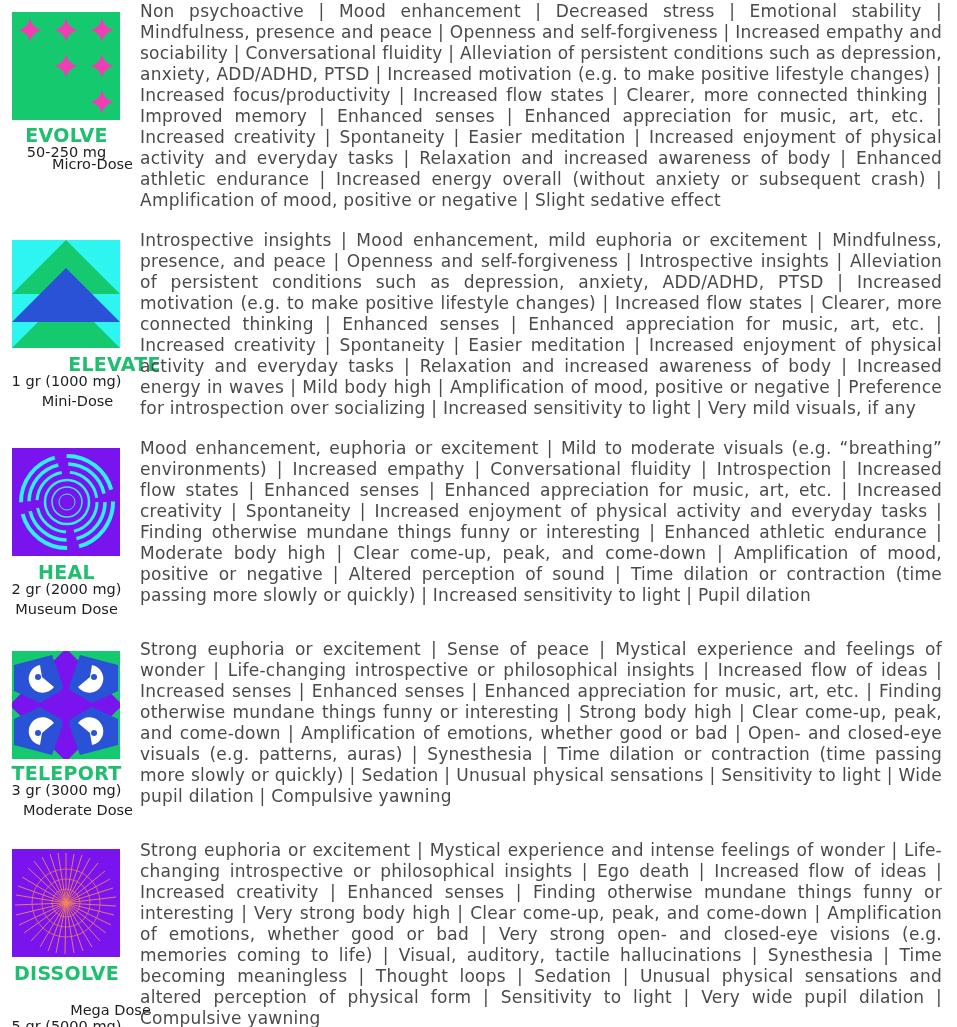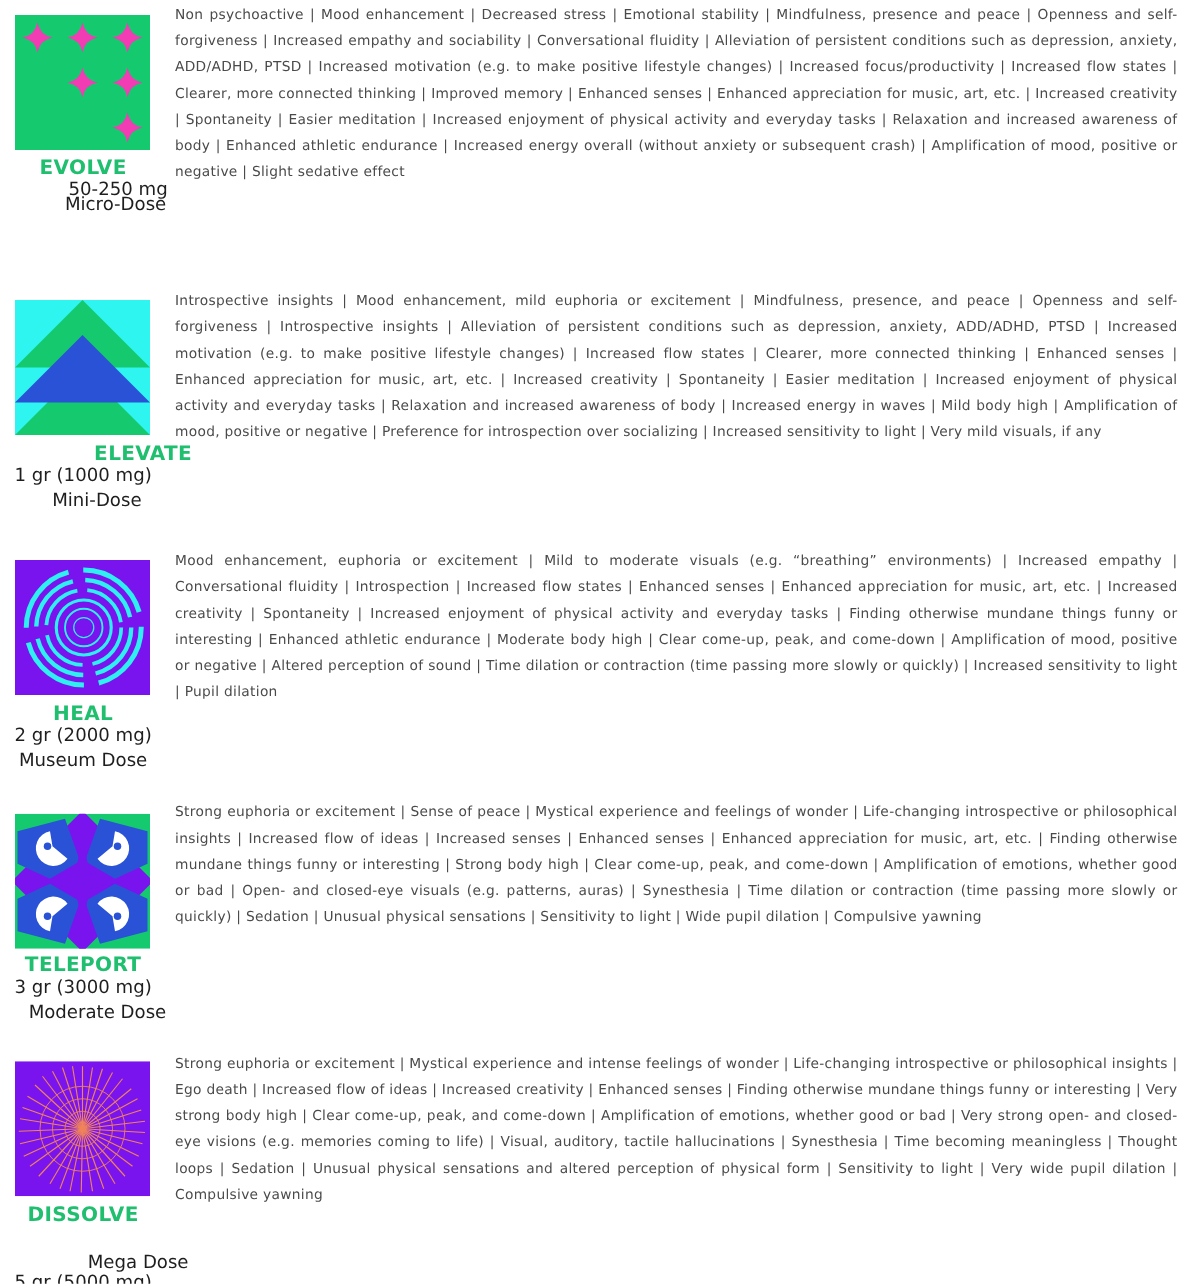--- a/index.html
+++ b/index.html
@@ -2,45 +2,45 @@
 <html><head>
 <meta charset="utf-8">
 <style>
   html, body { margin: 0; padding: 0; background: #ffffff; }
   body { width: 957px; height: 1027px; position: relative; overflow: hidden;
          font-family: "DejaVu Sans", sans-serif; color: #4a4a4a; }
   .dose { position: absolute; left: 0; width: 957px; }
   .icon { position: absolute; left: 12px; width: 108px; height: 108px; }
   .icon svg { width: 108px; height: 108px; display: block; }
   .name { position: absolute; left: 0; width: 133px; text-align: center;
-          color: #1fbf6f; font-weight: bold; font-size: 16px; letter-spacing: 0.3px; }
+          color: #1fbf6f; font-weight: bold; font-size: 19px; letter-spacing: 0.3px; }
   .amount, .label { position: absolute; left: 0; width: 133px; text-align: center;
           color: #1e1e1e; font-size: 14.5px; }
-  .desc { position: absolute; left: 140px; width: 802px; font-size: 11px;
+  .desc { position: absolute; left: 140px; width: 802px; font-size: 17px;
           line-height: 21px; text-align: justify; color: #4a4a4a; letter-spacing: 0.25px; }
 </style>
 </head>
 <body>
 
 <div class="dose" style="top:0;">
   <div class="icon" style="top:12px;">
     <svg viewBox="0 0 108 108">
       <rect width="108" height="108" fill="#14c96e"></rect>
       <g fill="#f23cb4">
         <path d="M18 6 Q20 16 30 18 Q20 20 18 30 Q16 20 6 18 Q16 16 18 6Z"></path>
         <path d="M54 6 Q56 16 66 18 Q56 20 54 30 Q52 20 42 18 Q52 16 54 6Z"></path>
         <path d="M90 6 Q92 16 102 18 Q92 20 90 30 Q88 20 78 18 Q88 16 90 6Z"></path>
         <path d="M54 42 Q56 52 66 54 Q56 56 54 66 Q52 56 42 54 Q52 52 54 42Z"></path>
         <path d="M90 42 Q92 52 102 54 Q92 56 90 66 Q88 56 78 54 Q88 52 90 42Z"></path>
         <path d="M90 78 Q92 88 102 90 Q92 92 90 102 Q88 92 78 90 Q88 88 90 78Z"></path>
       </g>
     </svg>
   </div>
   <div class="name" style="top:124px;">EVOLVE</div>
-  <div class="amount" style="top:144px;padding-left:28px;">50-250 mg</div>
+  <div class="amount" style="top:144px;">50-250 mg</div>
   <div class="label" style="top:156px;text-align:right;">Micro-Dose</div>
   <div class="desc" style="top:1px;">Non psychoactive | Mood enhancement | Decreased stress | Emotional stability | Mindfulness, presence and peace | Openness and self-forgiveness | Increased empathy and sociability | Conversational fluidity | Alleviation of persistent conditions such as depression, anxiety, ADD/ADHD, PTSD | Increased motivation (e.g. to make positive lifestyle changes) | Increased focus/productivity | Increased flow states | Clearer, more connected thinking | Improved memory | Enhanced senses | Enhanced appreciation for music, art, etc. | Increased creativity | Spontaneity | Easier meditation | Increased enjoyment of physical activity and everyday tasks | Relaxation and increased awareness of body | Enhanced athletic endurance | Increased energy overall (without anxiety or subsequent crash) | Amplification of mood, positive or negative | Slight sedative effect</div>
 </div>
 
 <div class="dose" style="top:0;">
   <div class="icon" style="top:240px;">
     <svg viewBox="0 0 108 108">
       <rect width="108" height="108" fill="#2ef5f0"></rect>
       <polygon points="54,0 108,54 0,54" fill="#14c96e"></polygon>
       <polygon points="54,54 108,108 0,108" fill="#14c96e"></polygon>

